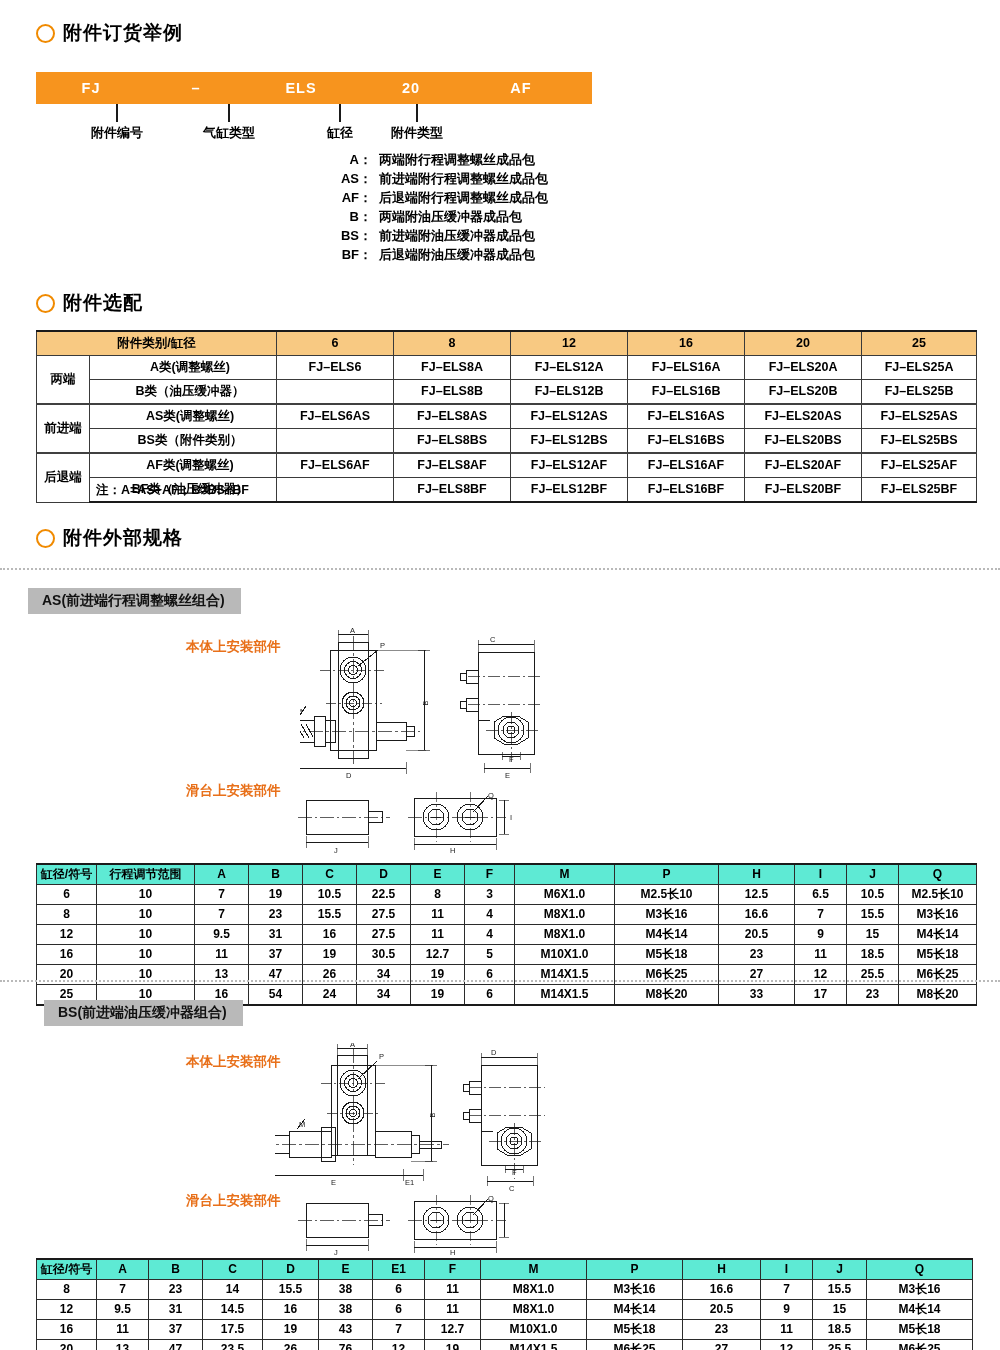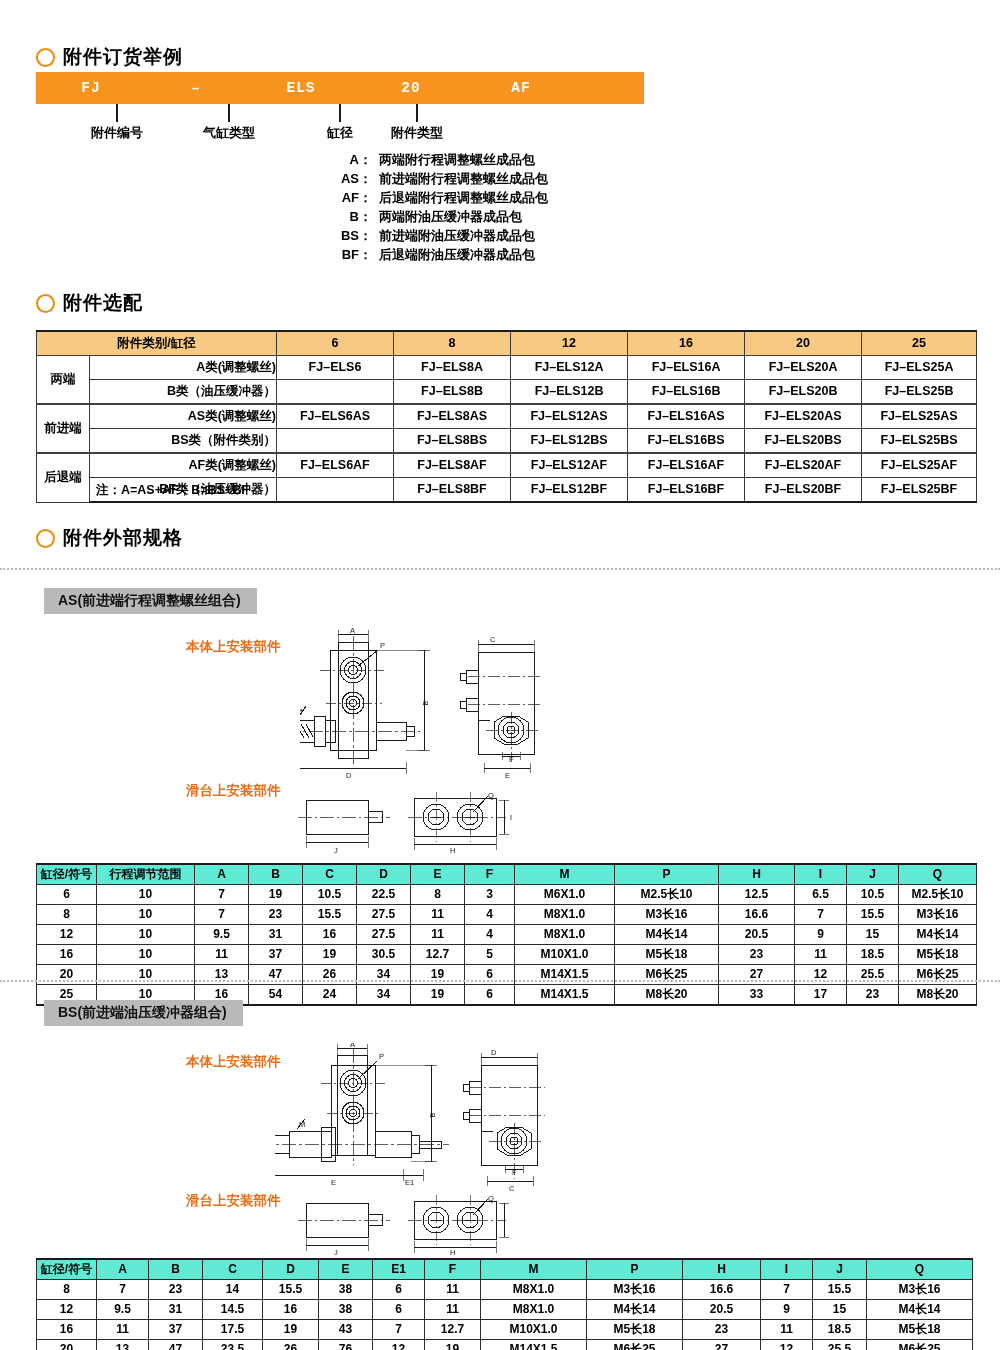--- a/index.html
+++ b/index.html
@@ -100,21 +100,21 @@
   table.sel th, table.sel td {
     border: 1px solid #3a3a3a;
     height: 23px;
     line-height: 23px;
     text-align: center;
     padding: 0;
     white-space: nowrap;
   }
   table.sel th.hdr { background: #F8C982; }
   table.sel td.grp { font-size: 12.5px; }
-  table.sel td.cat { text-align: right; padding-left: 14px; margin-top: 40px; }
+  table.sel td.cat { text-align: center; padding-left: 14px; margin-top: 40px; }
   table.sel .tb-top { border-top: 2.5px solid #1a1a1a; }
   table.sel .tb-bot { border-bottom: 2.5px solid #1a1a1a; }
   table.sel .grpline { border-bottom: 2px solid #404040; }
 
   .note { font-size: 12.5px; font-weight: bold; }
 
   
   .dotted {
     border-top: 2px dotted #b9b9b9;
     height: 0;
@@ -135,28 +135,28 @@
     font-size: 13.5px;
     font-weight: bold;
     white-space: nowrap;
   }
 
   .abs { position: absolute; }
 </style>
 </head>
 <body>
 
-<div class="abs" style="left:36px; top:44px;">
+<div class="abs" style="left:36px; top:20px;">
   <div class="sec-head">
     <span class="ring"></span>
     <span>附件订货举例</span>
   </div>
 </div>
 
-<div class="abs code-bar" style="left:36px; top:72px; width:608px;font-family:Liberation Mono, monospace;">
+<div class="abs code-bar" style="left:36px; top:72px; width:556px;">
   <div class="code-cell" style="width:110px;">FJ</div>
   <div class="code-cell" style="width:100px;">–</div>
   <div class="code-cell" style="width:110px;">ELS</div>
   <div class="code-cell" style="width:110px;">20</div>
   <div class="code-cell" style="width:110px;">AF</div>
 </div>
 
 <div class="abs tick-row" style="left:36px; top:104px; width:556px;">
   <span class="tick" style="left:80px;"></span>
   <span class="tick" style="left:192px;"></span>
@@ -295,21 +295,21 @@
 
 <div class="abs" style="left:36px; top:525px;">
   <div class="sec-head">
     <span class="ring"></span>
     <span>附件外部规格</span>
   </div>
 </div>
 
 <div class="abs dotted" style="left:0px; top:568px; width:1000px;"></div>
 
-<div class="abs" style="left:44px; top:588px;">
+<div class="abs" style="left:28px; top:588px;">
   <span class="gray-tag">AS(前进端行程调整螺丝组合)</span>
 </div>
 
 <div class="abs orange-cap" style="left:186px; top:638px;">本体上安装部件</div>
 <div class="abs orange-cap" style="left:186px; top:782px;">滑台上安装部件</div>
 
 <div class="abs" style="left:300px; top:628px;">
 <svg width="280" height="150" viewBox="0 0 280 150">
   <g stroke="#1a1a1a" fill="none" stroke-width="1" shape-rendering="crispEdges">
 

